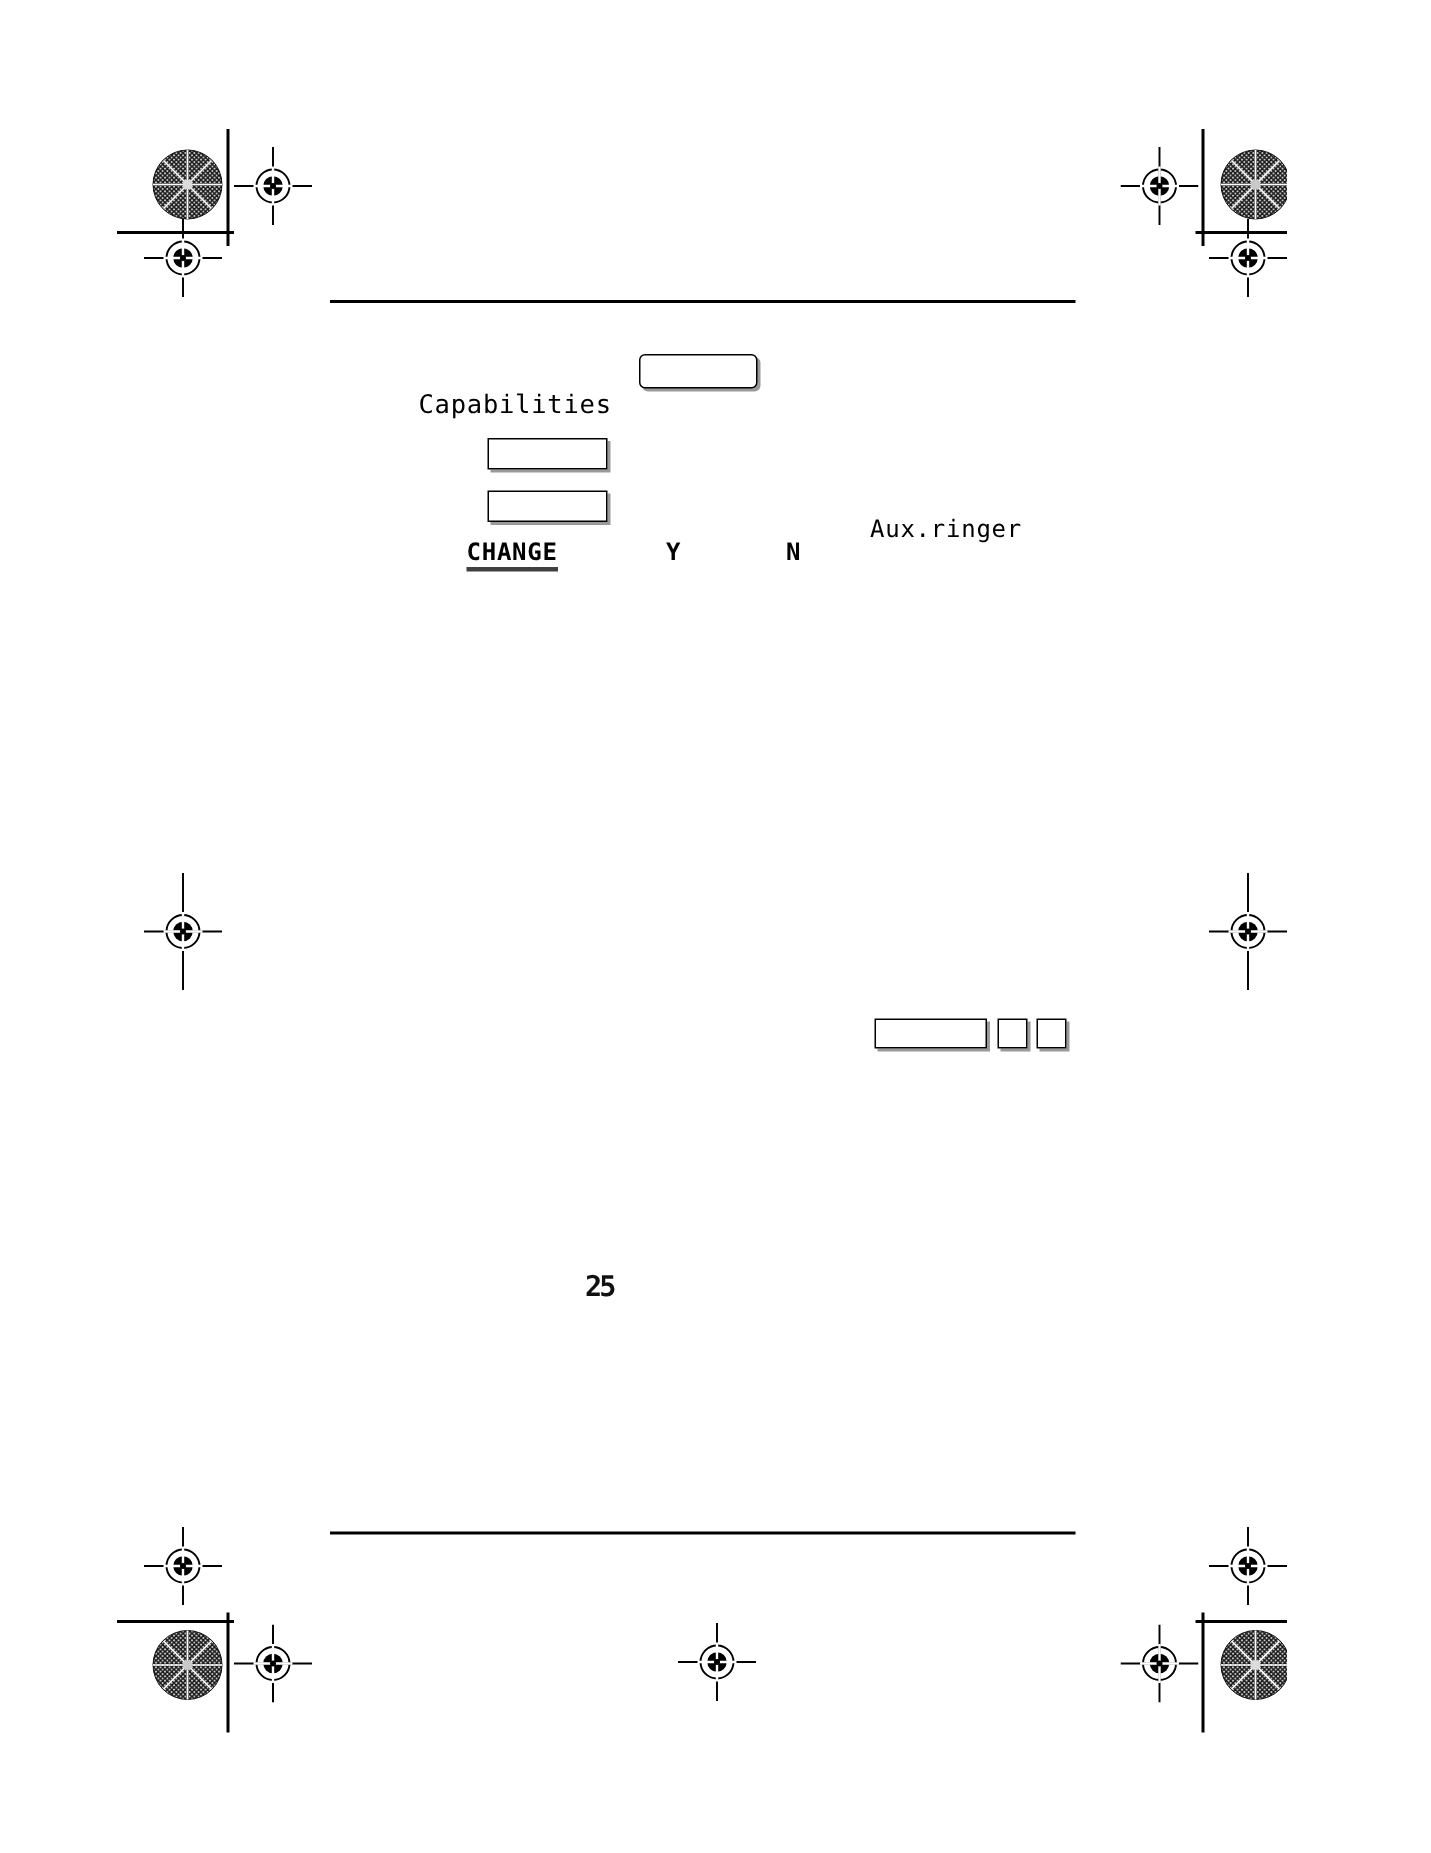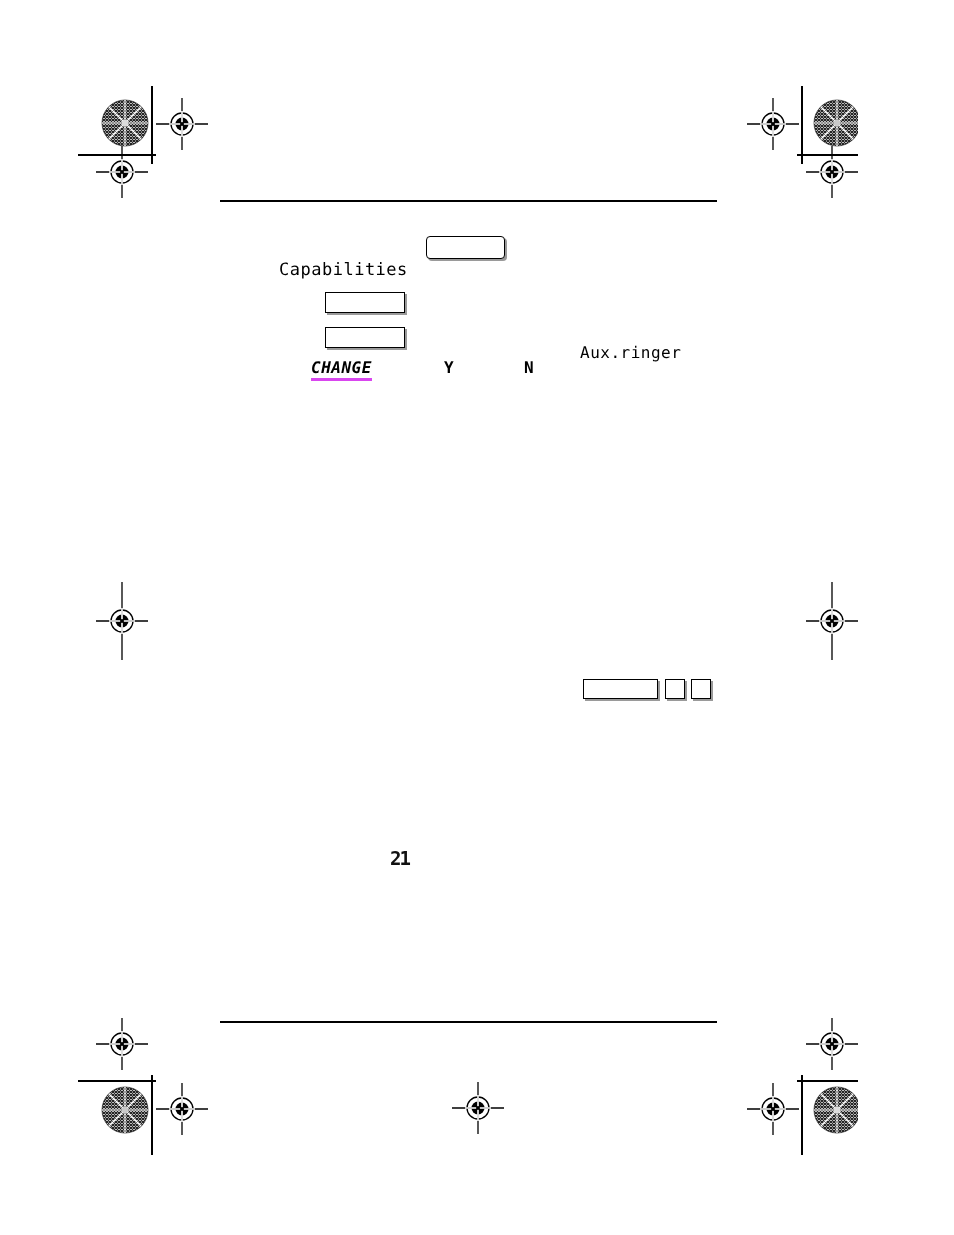--- a/index.html
+++ b/index.html
@@ -37,23 +37,22 @@
     font-smooth: never;
     text-rendering: geometricPrecision;
   }
   .lcd-lg { font-size: 17px; }
   .lcd-md { font-size: 16px; margin-top: 16px; }
   .lcd-softkey {
     font-size: 16px;
     font-weight: bold;
   }
   .lcd-underline {
-    border-bottom: 3px solid #d946ef;
+    border-bottom: 3px solid #404040;
     padding-bottom: 1px;
-    font-style: italic;
   }
 
   
   .box {
     position: absolute;
     background: #ffffff;
     border: 1.6px solid #000000;
     box-sizing: border-box;
     box-shadow: 2px 2px 0 0 #9a9a9a;
   }
@@ -243,17 +242,17 @@
   <div class="lcd lcd-softkey" style="left:444px; top:358px;">Y</div>
 
   <div class="lcd lcd-softkey" style="left:524px; top:358px;">N</div>
 
   <div class="box" style="left:583px; top:679px; width:75px; height:20px;"></div>
 
   <div class="box" style="left:665px; top:679px; width:20px; height:20px;"></div>
 
   <div class="box" style="left:691px; top:679px; width:20px; height:20px;"></div>
 
-  <div class="pagenum" style="left:390px; top:847px;">21</div>
+  <div class="pagenum" style="left:390px; top:847px;">25</div>
 
   <div class="rule" style="left:220px; top:1021px; width:497px;"></div>
 
 </div>
 
 </body></html>

